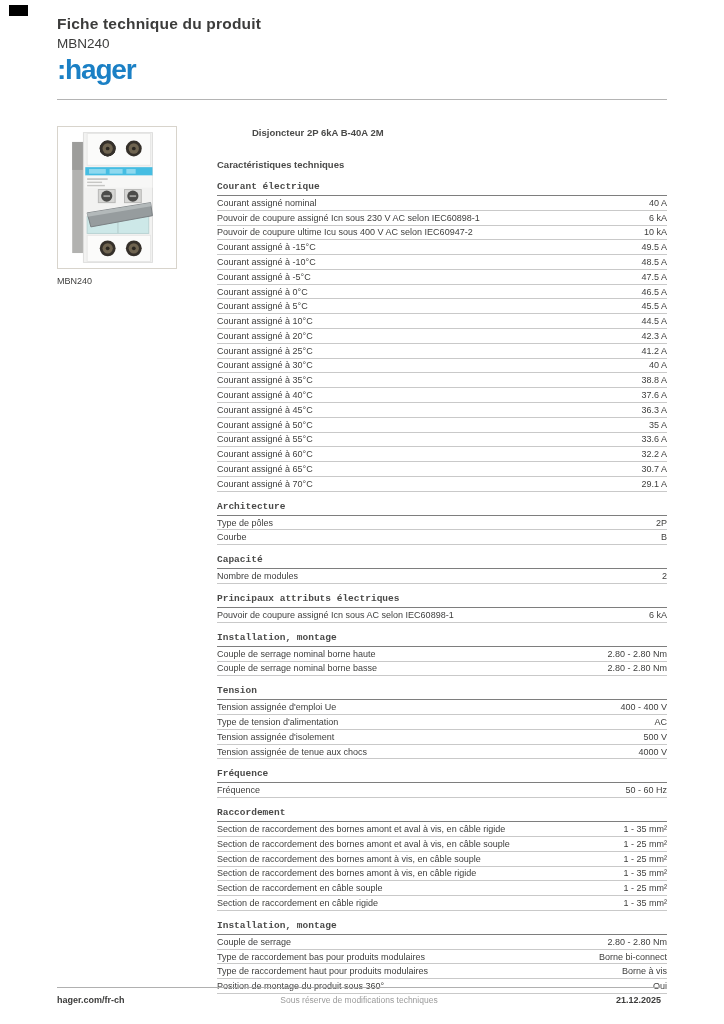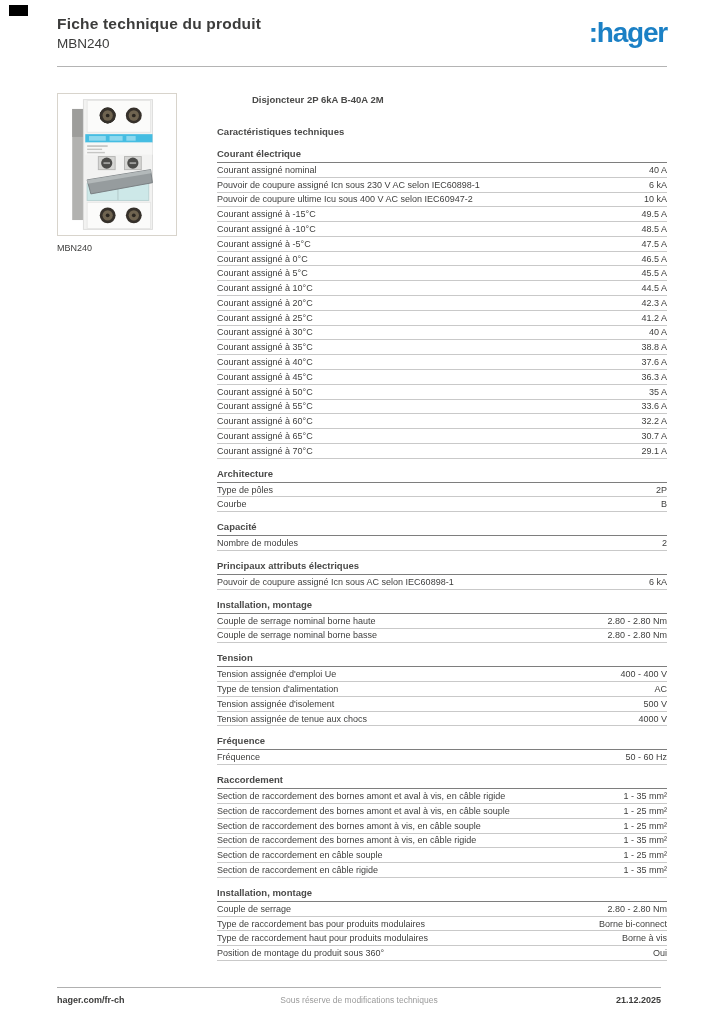--- a/index.html
+++ b/index.html
@@ -4,42 +4,42 @@
 <style>
   html,body { margin:0; padding:0; background:#ffffff; }
   .page {
     position:relative; width:724px; height:1024px; background:#ffffff;
     font-family:"Liberation Sans", sans-serif; color:#3e3e3d; overflow:hidden;
     -webkit-font-smoothing:antialiased;
   }
   .print-mark { position:absolute; left:9px; top:5px; width:19px; height:11px; background:#000; }
 
   
-  .header { display:flex; justify-content:space-between; align-items:flex-start; padding:15px 57px 0 57px; }
+  .header { display:flex; justify-content:space-between; align-items:flex-start; padding:15px 39px 0 57px;flex-direction:column; }
   .header-title { margin:0; font-size:15.5px; font-weight:700; color:#3c3c3b; line-height:18px; letter-spacing:0.2px; }
   .header-subtitle { margin:3px 0 0 0; font-size:13.5px; font-weight:400; color:#3c3c3b; line-height:16px; }
   .logo { font-size:28px; font-weight:700; color:#1b80c5; letter-spacing:-1.2px; line-height:30px; margin-top:3px; }
   .header-rule { border:0; border-top:1px solid #b4b4b4; margin:14px 57px 0 57px; }
 
   
   .main { display:flex; padding:0 57px; margin-top:26px; }
   .left-col { width:120px; flex:none; margin-right:40px; }
   .image-box { box-sizing:border-box; width:120px; height:143px; border:1px solid #d8d4cc; background:#fff;
                display:flex; align-items:center; justify-content:center; overflow:hidden; }
   .image-caption { margin-top:7px; font-size:9px; color:#3e3e3d; }
 
   .right-col { flex:1; min-width:0; }
   .product-title { margin:1px 0 0 0; font-size:9.5px; font-weight:700; color:#4a4a49; line-height:11px;padding-left:35px; }
   .char-heading { margin:21px 0 0 0; font-size:9.5px; font-weight:700; color:#4a4a49; line-height:11px; }
 
   
   .spec-section { margin-top:9px; }
   .spec-section:first-of-type { margin-top:11px; }
   .spec-section-title { margin:0; font-size:9.5px; font-weight:700; color:#4a4a49; line-height:11px;
-                        padding-bottom:3px; border-bottom:1px solid #7e7e7e; }
+                        padding-bottom:3px; border-bottom:1px solid #7e7e7e;font-family:Liberation Mono, monospace; }
   .spec-row { display:flex; justify-content:space-between; align-items:baseline;
               font-size:9px; line-height:10px; padding:1.9px 0; border-bottom:1px solid #c9c9c9; }
   .spec-label { padding-right:12px; white-space:nowrap; overflow:hidden; text-overflow:ellipsis; }
   .spec-value { white-space:nowrap; text-align:right; }
 
   
   .footer { position:absolute; top:987px; left:57px; right:63px;
             border-top:1px solid #b0b0b0; padding-top:7px;
             display:flex; justify-content:space-between; align-items:baseline; }
   .footer-left  { flex:1; text-align:left;  font-size:9px; font-weight:700; color:#3c3c3b; }

